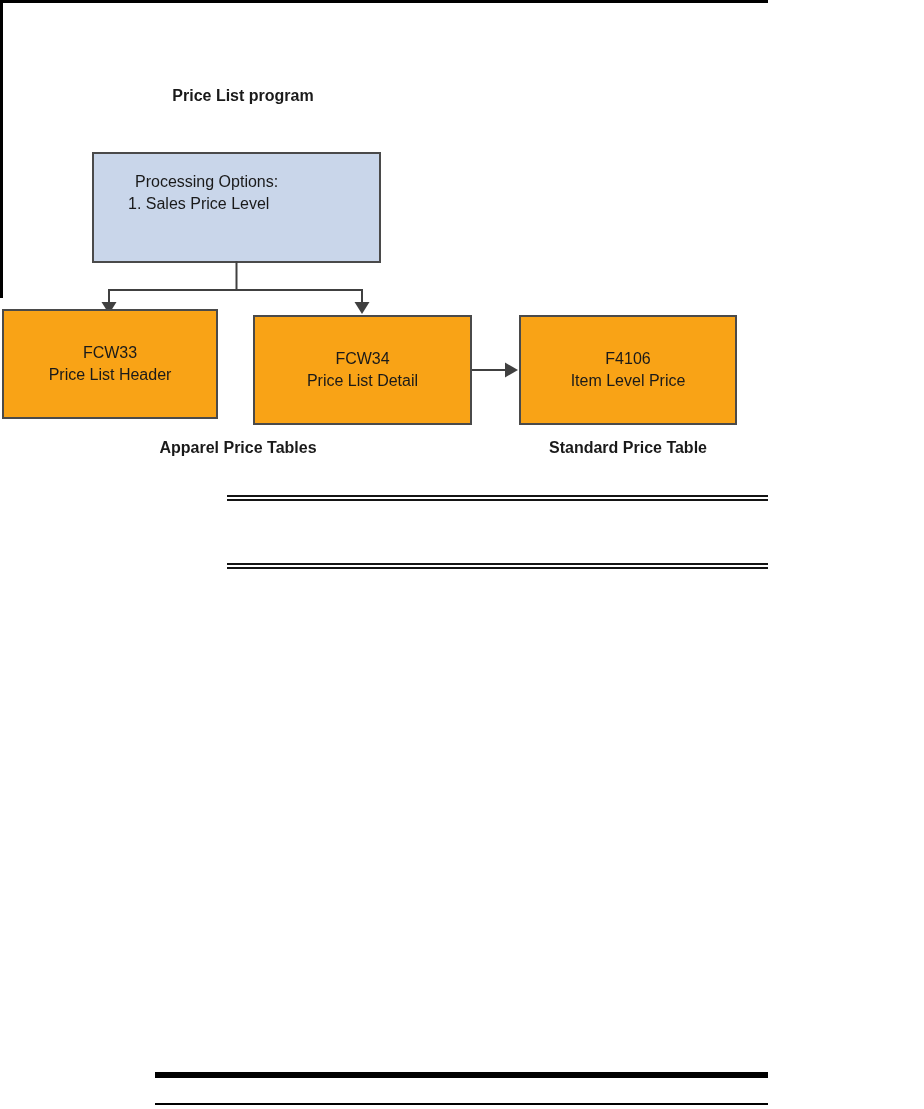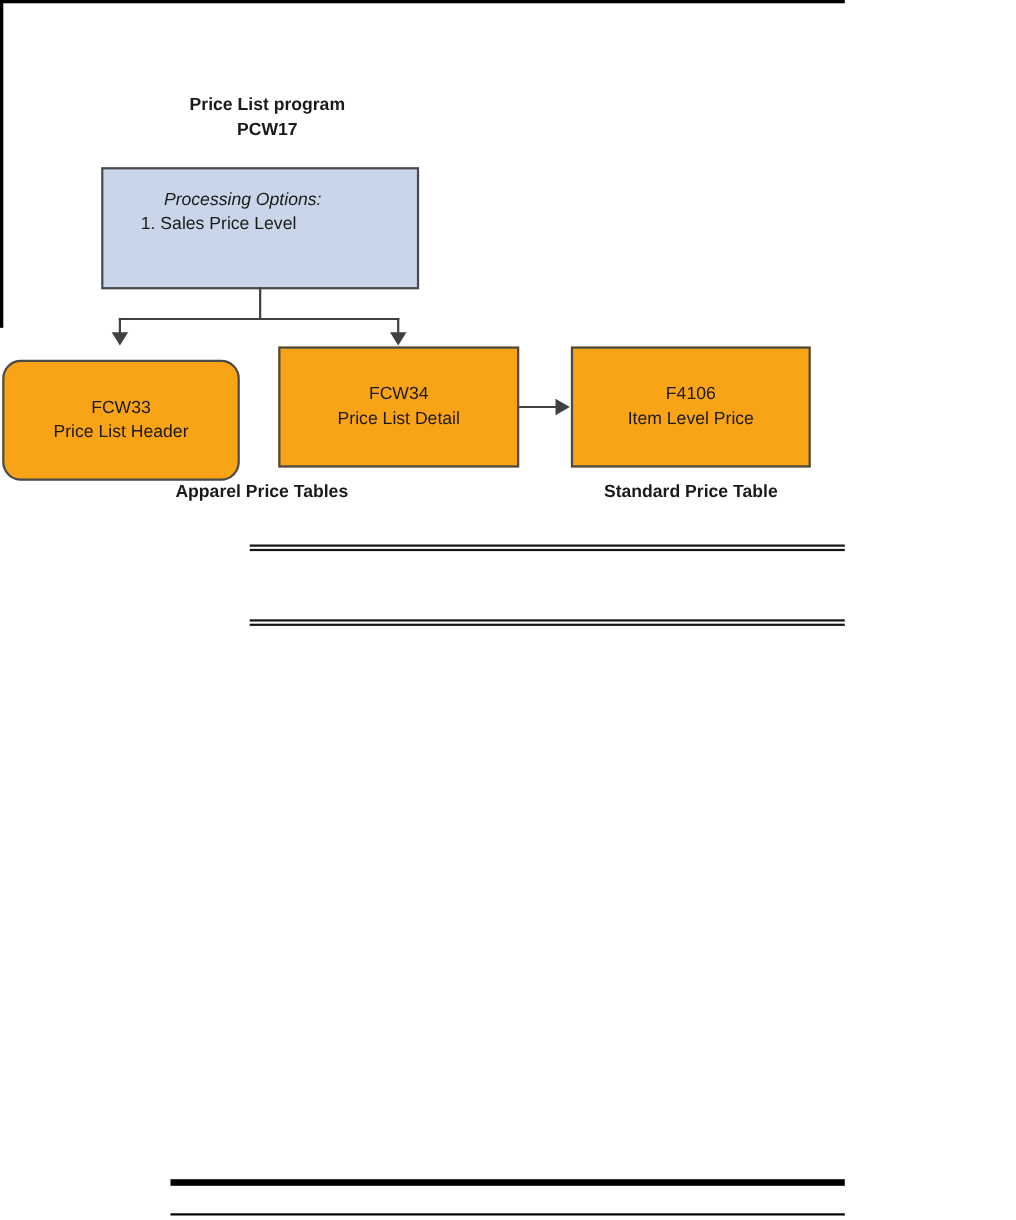--- a/index.html
+++ b/index.html
@@ -19,30 +19,30 @@
   .border-right{left:920px;top:0;width:2px;height:1109px;background:#000;}
 
   
   .title{left:103px;top:84px;width:280px;text-align:center;
          font-size:16px;font-weight:bold;line-height:23px;}
 
   
   .pbox{left:92px;top:152px;width:285px;height:107px;
         background:#c9d6ea;border:2px solid #4a4a4a;}
   .pbox-inner{padding:17px 0 0 34px;font-size:16px;line-height:22px;text-align:left;}
-  .pbox-heading{margin-left:21px;font-style:italic;}
+  .pbox-heading{margin-left:7px;}
 
   
   .connectors{left:0;top:0;width:924px;height:560px;pointer-events:none;}
 
   
   .tbox{background:#f9a316;border:2px solid #4a4a4a;
         display:flex;flex-direction:column;justify-content:center;align-items:center;
         font-size:16px;line-height:22px;text-align:center;}
-  .tbox1{left:2px;top:327px;width:212px;height:106px;border-radius:17px;}
+  .tbox1{left:2px;top:309px;width:212px;height:106px;}
   .tbox2{left:253px;top:315px;width:215px;height:106px;}
   .tbox3{left:519px;top:315px;width:214px;height:106px;}
 
   
   .glabel{top:439px;width:300px;text-align:center;font-size:16px;font-weight:bold;}
   .glabel-apparel{left:88px;}
   .glabel-standard{left:478px;}
 
   
   .double-rule{left:227px;width:626px;height:6px;box-sizing:border-box;
@@ -58,21 +58,20 @@
 <body>
 
 <div class="page">
 
   <div class="abs border-top"></div>
   <div class="abs border-left"></div>
   <div class="abs border-right"></div>
 
   <div class="abs title">
     <div>Price List program</div>
-    <div>PCW17</div>
   </div>
 
   <div class="abs pbox">
     <div class="pbox-inner">
       <div class="pbox-heading">Processing Options:</div>
       <div>1. Sales Price Level</div>
     </div>
   </div>
 
   <svg class="abs connectors" viewBox="0 0 924 560" xmlns="http://www.w3.org/2000/svg">

